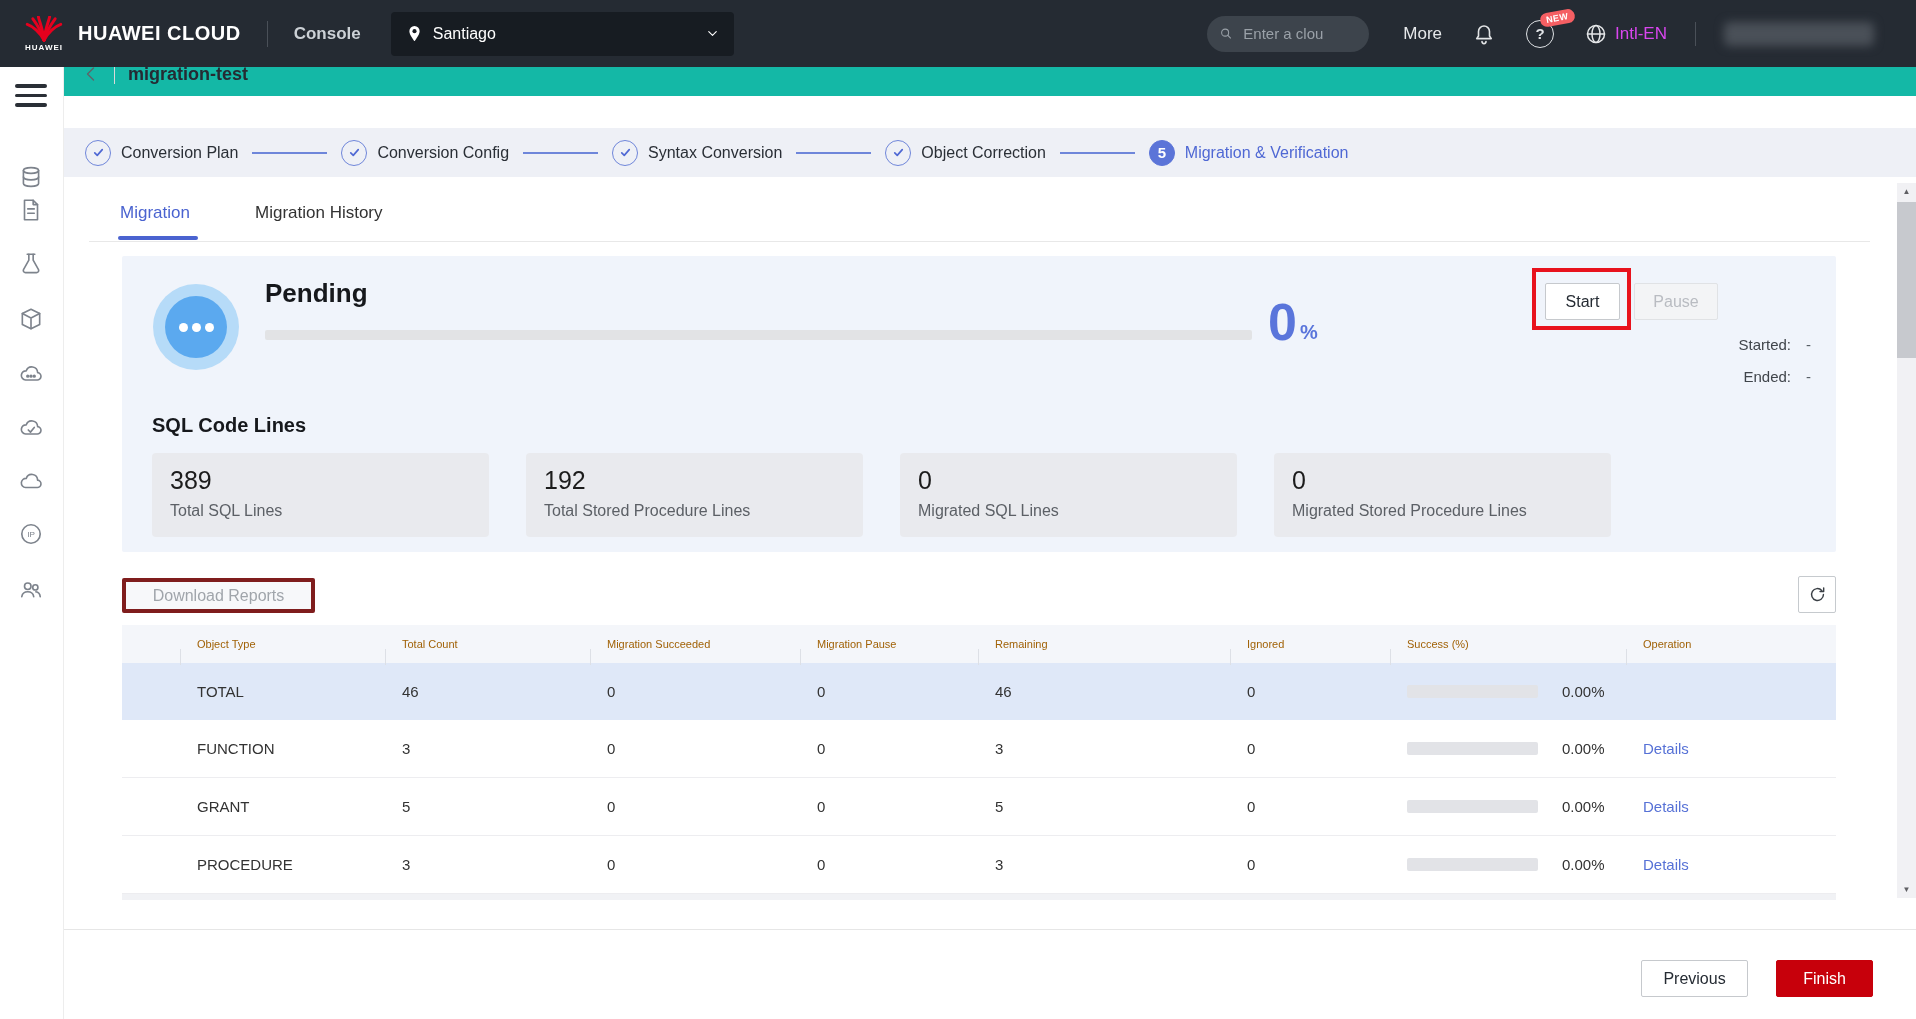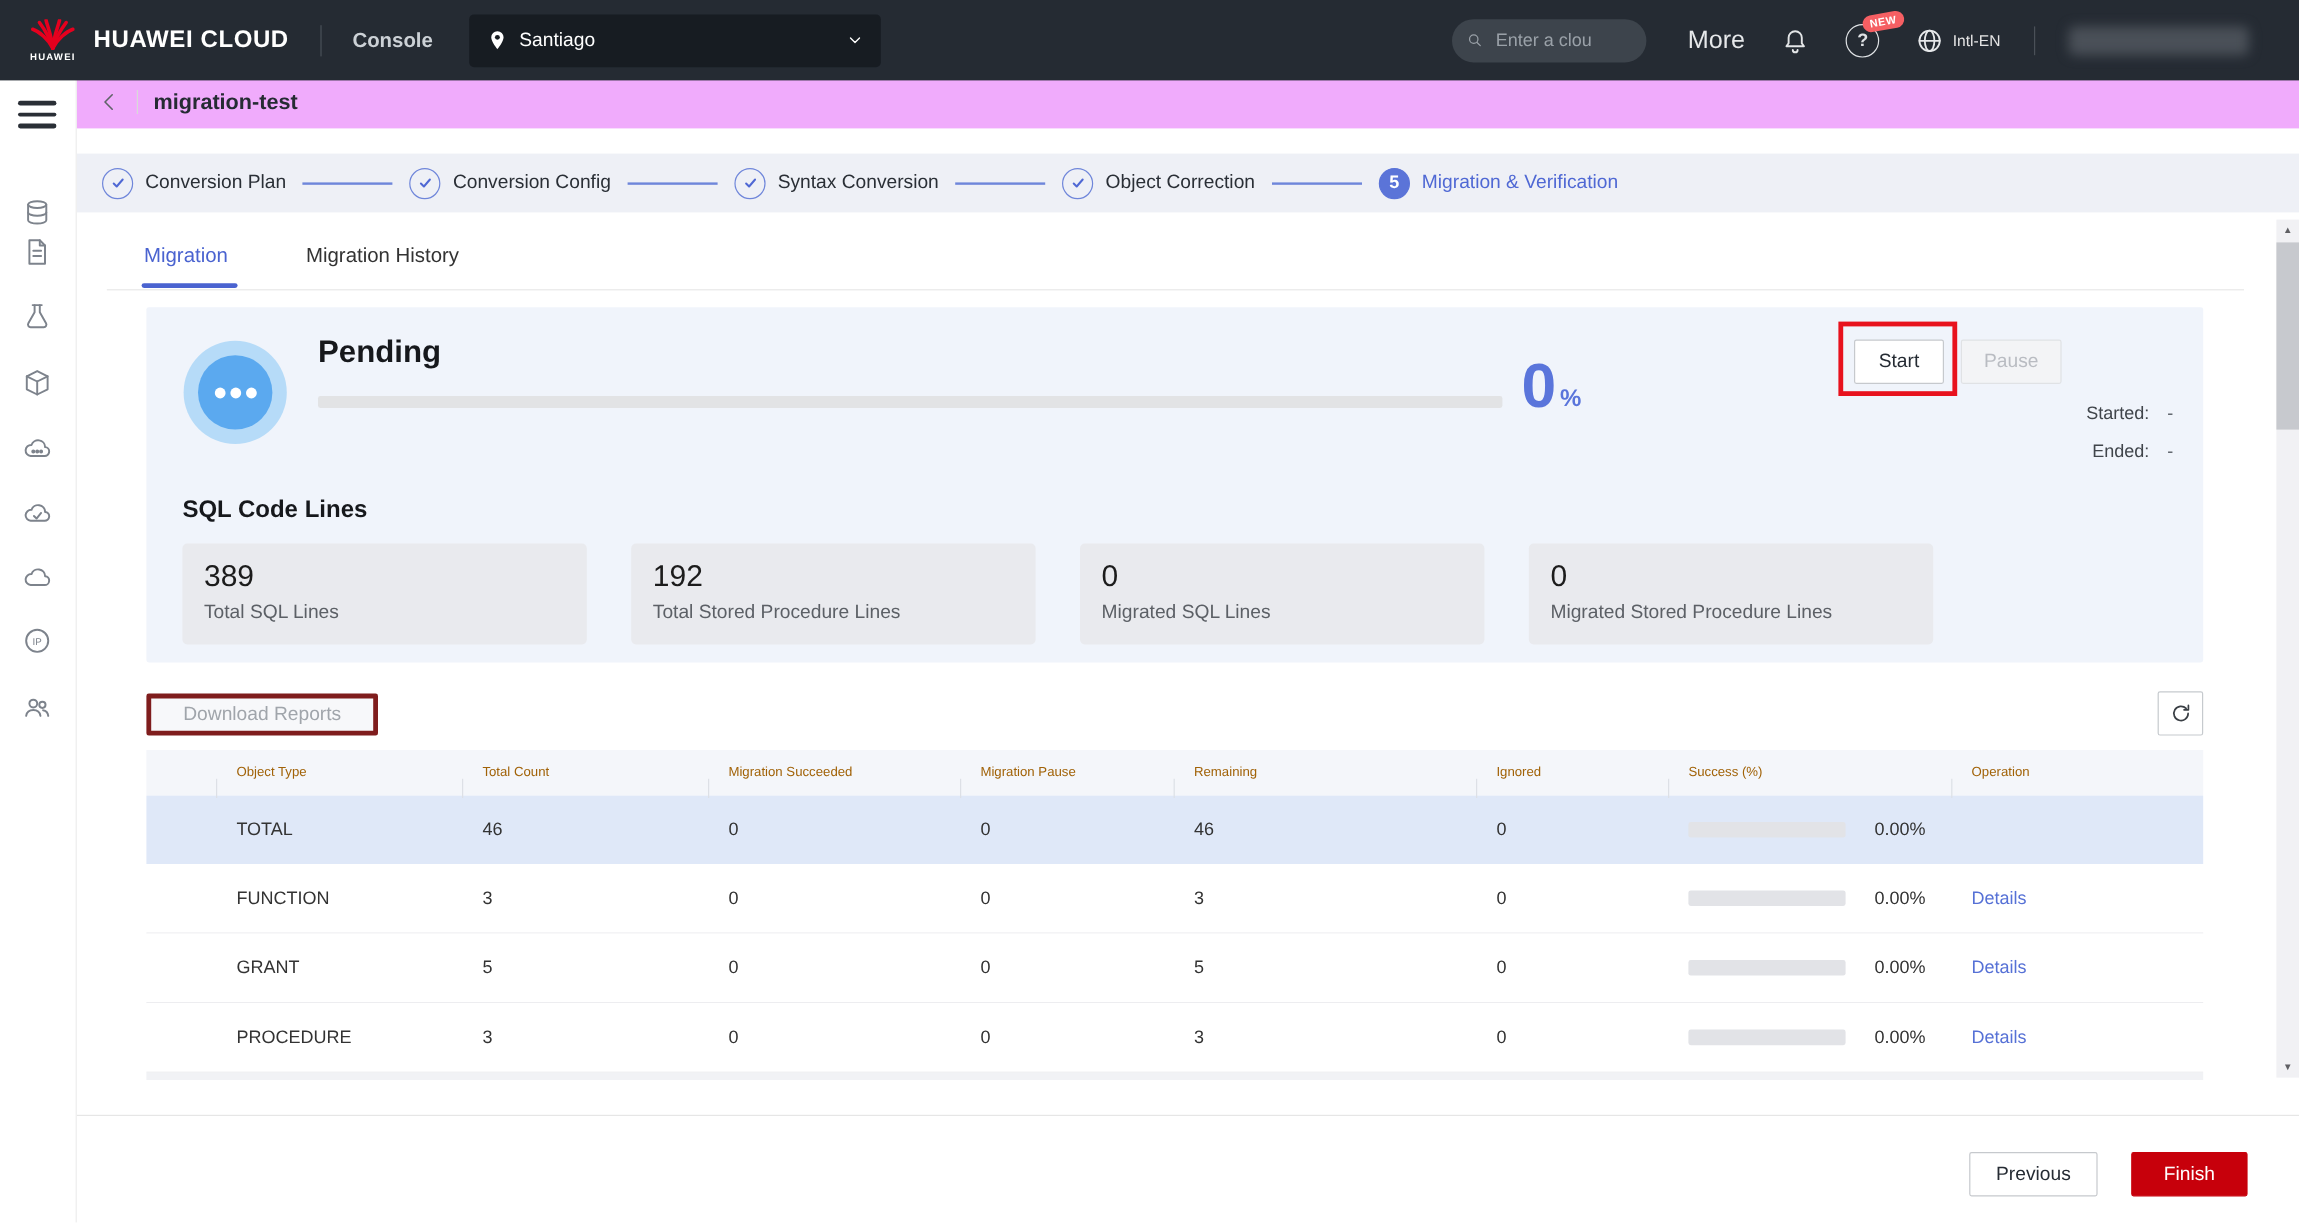--- a/index.html
+++ b/index.html
@@ -13,38 +13,38 @@
   .brand{color:#fff;font-size:20px;font-weight:bold;margin-left:14px;letter-spacing:.5px;}
   .vdiv{width:1px;height:26px;background:#4a5058;margin-left:26px;}
   .console{color:#ccd1d6;font-size:17px;font-weight:600;margin-left:26px;cursor:pointer;}
   .region{margin-left:30px;width:343px;height:44px;background:#171c22;border-radius:4px;display:flex;align-items:center;padding:0 14px;box-sizing:border-box;cursor:pointer;}
   .region-label{color:#fff;font-size:16px;margin-left:9px;}
   .region .spacer{flex:1;}
   .top-right{margin-left:auto;display:flex;align-items:center;margin-right:42px;}
   .search-pill{width:162px;height:36px;border-radius:18px;background:#3d444c;display:flex;align-items:center;padding:0 12px;box-sizing:border-box;}
   .search-pill input{background:transparent;border:none;outline:none;color:#a7adb4;font-size:15px;width:112px;margin-left:8px;font-family:inherit;}
   .search-pill input::placeholder{color:#9aa1a8;}
-  .more{color:#e6e8ea;font-size:21px;margin-left:34px;cursor:pointer;}
+  .more{color:#e6e8ea;font-size:17px;margin-left:34px;cursor:pointer;}
   .icon-btn{margin-left:30px;position:relative;display:flex;align-items:center;cursor:pointer;}
   .help-circle{width:26px;height:26px;border:1.6px solid #dfe2e5;border-radius:50%;color:#dfe2e5;font-size:15px;display:flex;align-items:center;justify-content:center;font-weight:bold;}
   .new-badge{position:absolute;top:-9px;right:-20px;background:#f55f63;color:#fff;font-size:9px;font-weight:bold;padding:2px 6px;border-radius:8px;transform:rotate(-10deg);letter-spacing:.5px;}
   .locale{display:flex;align-items:center;margin-left:30px;cursor:pointer;}
-  .locale span{color:#e5e5e5;font-size:13px;margin-left:7px;}
+  .locale span{color:#d946ef;font-size:17px;margin-left:7px;}
   .user-blur{width:150px;height:24px;border-radius:5px;background:#4a5058;filter:blur(5px);margin-left:28px;cursor:pointer;}
   .vdiv2{width:1px;height:24px;background:#4a5058;margin-left:28px;}
 
   
   .sidebar{position:absolute;left:0;top:67px;width:63px;bottom:0;background:#fff;border-right:1px solid #ededed;z-index:20;}
   .hamburger{position:absolute;left:15px;top:17px;width:32px;cursor:pointer;}
   .hamburger div{height:3.5px;background:#2a2f36;border-radius:2px;margin-bottom:6px;}
   .side-icon{position:absolute;left:18px;width:26px;height:26px;color:#7d838c;cursor:pointer;}
   .side-icon svg{stroke:currentColor;fill:none;stroke-width:1.5;stroke-linecap:round;stroke-linejoin:round;}
 
   
-  .subbar{position:absolute;left:63px;top:63px;right:0;height:44px;background:#f0abfc;display:flex;align-items:center;z-index:10;}
+  .subbar{position:absolute;left:63px;top:52px;right:0;height:44px;background:#14b8a6;display:flex;align-items:center;z-index:10;}
   .back-btn{margin-left:20px;cursor:pointer;display:flex;align-items:center;}
   .crumb-div{width:1px;height:20px;background:#d9d9d9;margin:0 13px;}
   .crumb-title{font-size:18px;font-weight:bold;color:#252b33;}
 
   
   .wizard{position:absolute;left:63px;top:128px;right:0;height:49px;background:#eef0f6;display:flex;align-items:center;padding-left:22px;box-sizing:border-box;}
   .step{display:flex;align-items:center;gap:10px;}
   .step-circle{width:26px;height:26px;border-radius:50%;border:1.6px solid #6f86da;display:flex;align-items:center;justify-content:center;box-sizing:border-box;background:transparent;}
   .step-circle.current{background:#5b74d8;border-color:#5b74d8;color:#fff;font-size:15px;font-weight:bold;}
   .step-label{font-size:16px;color:#2a2f36;}

